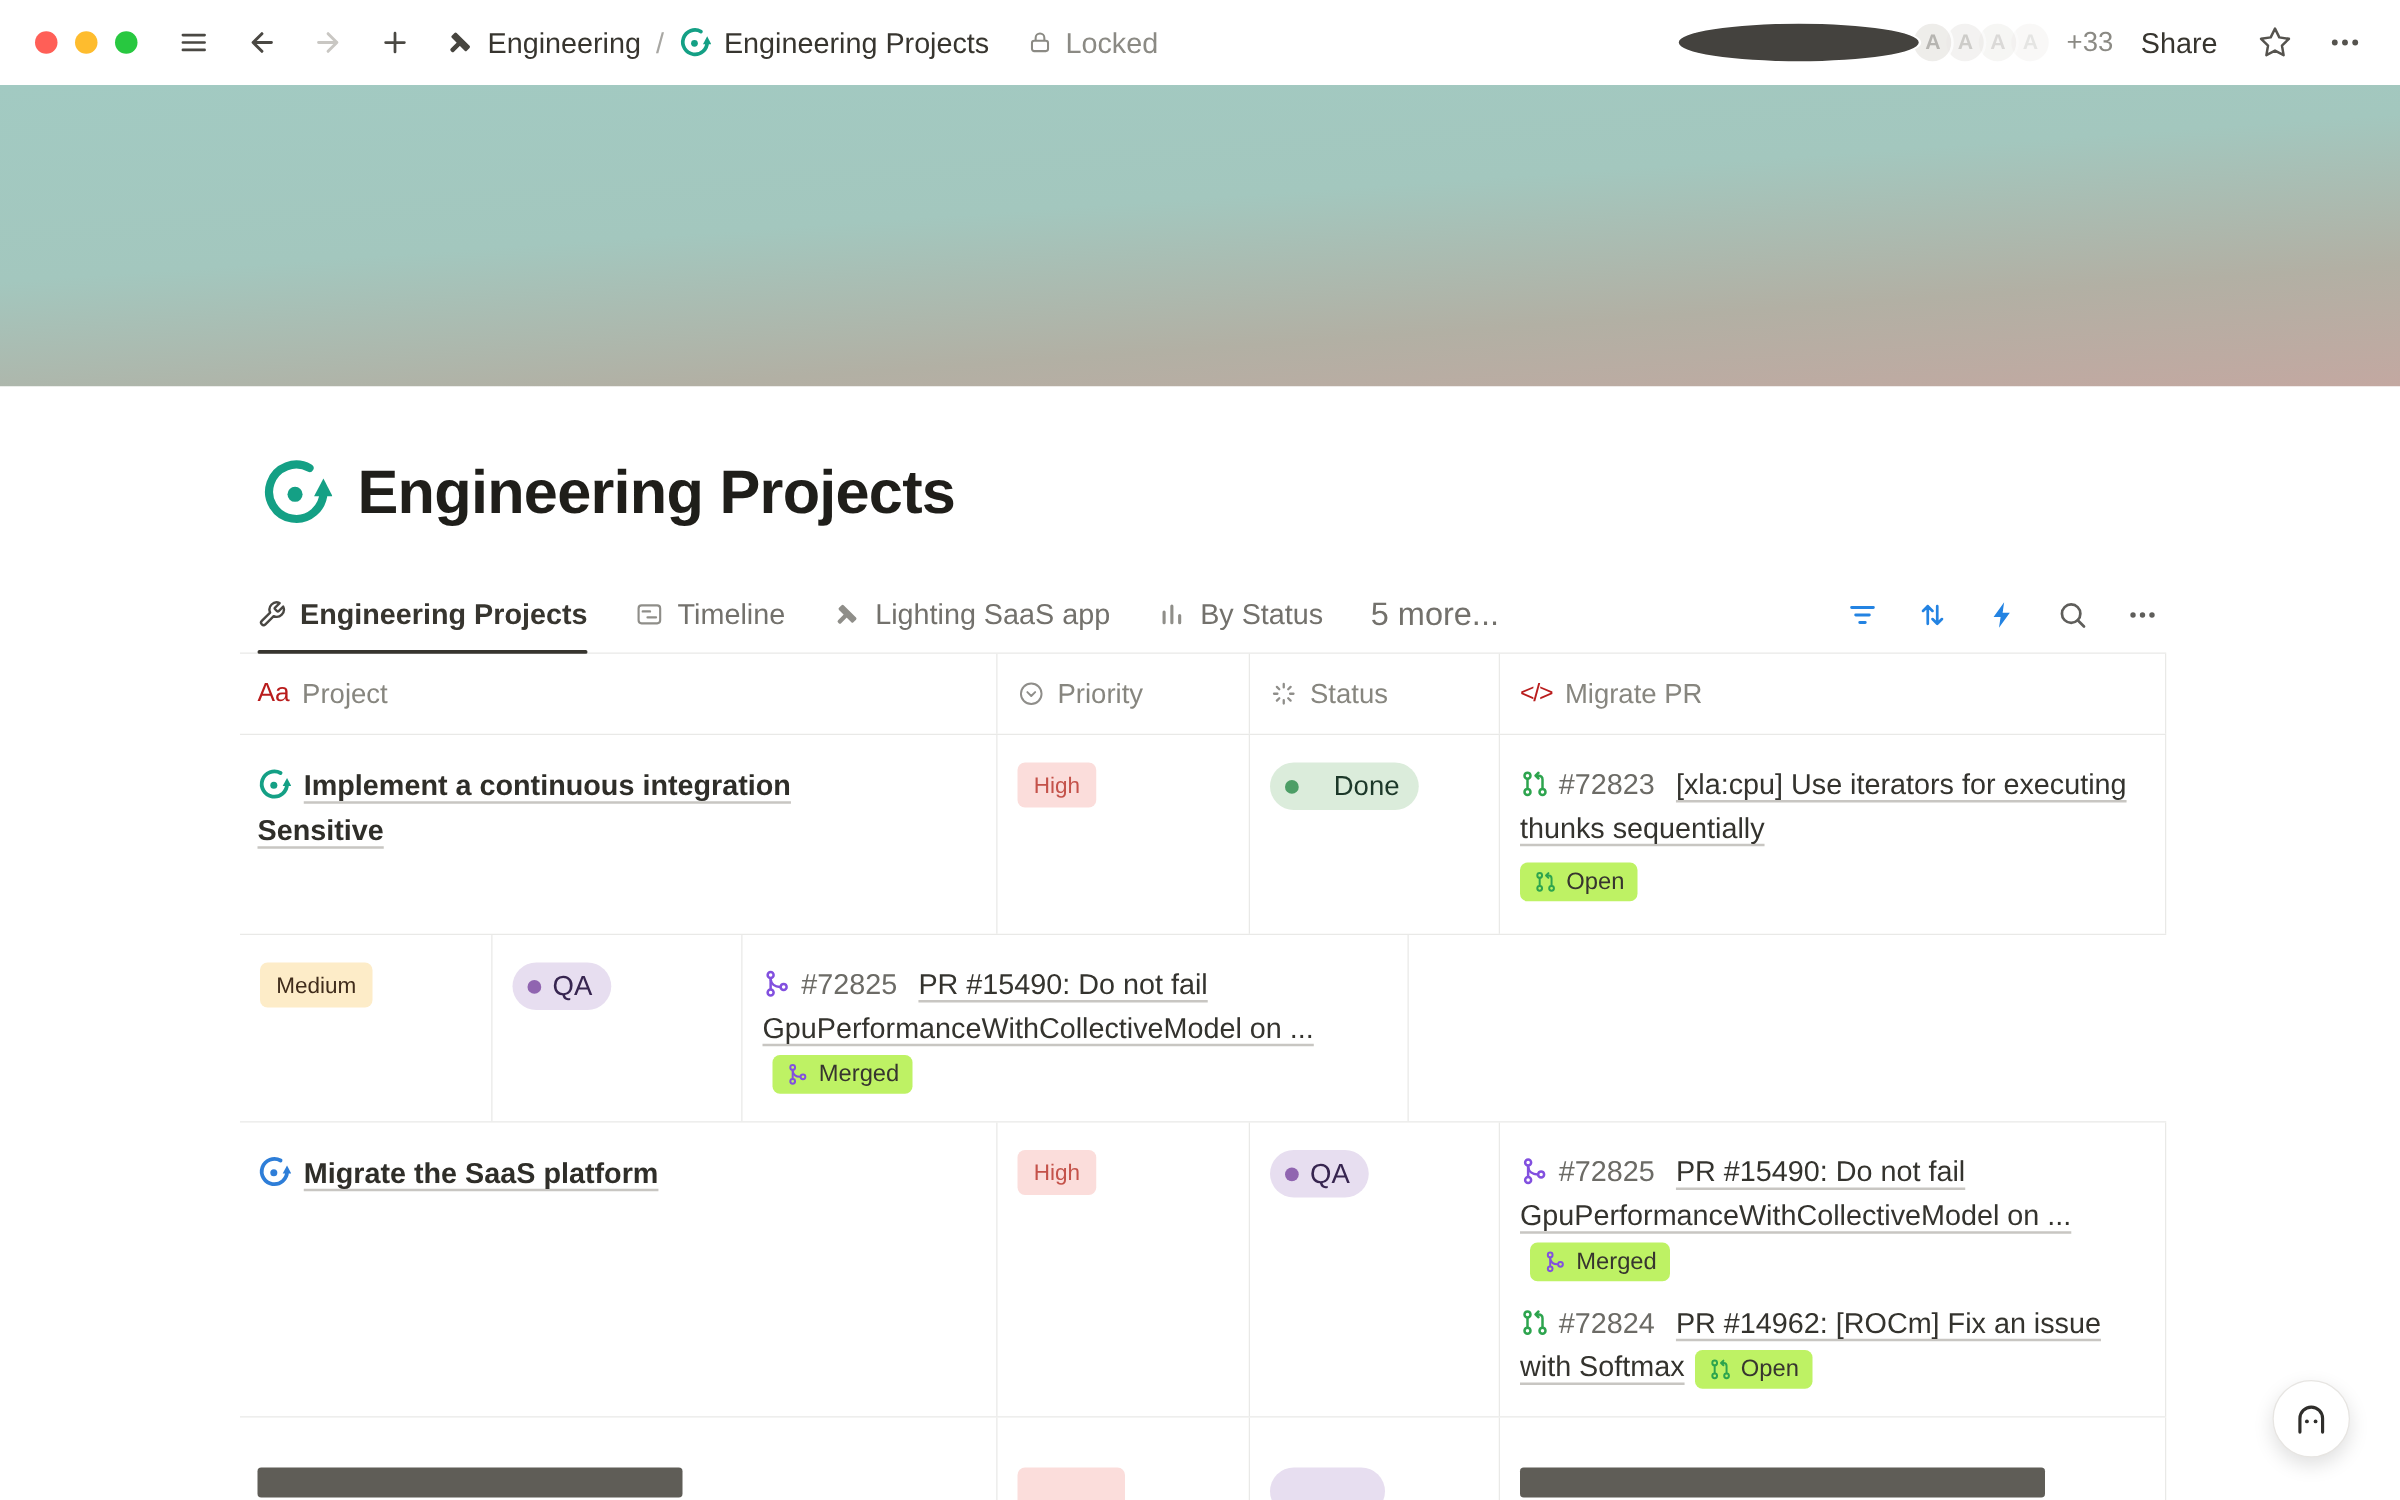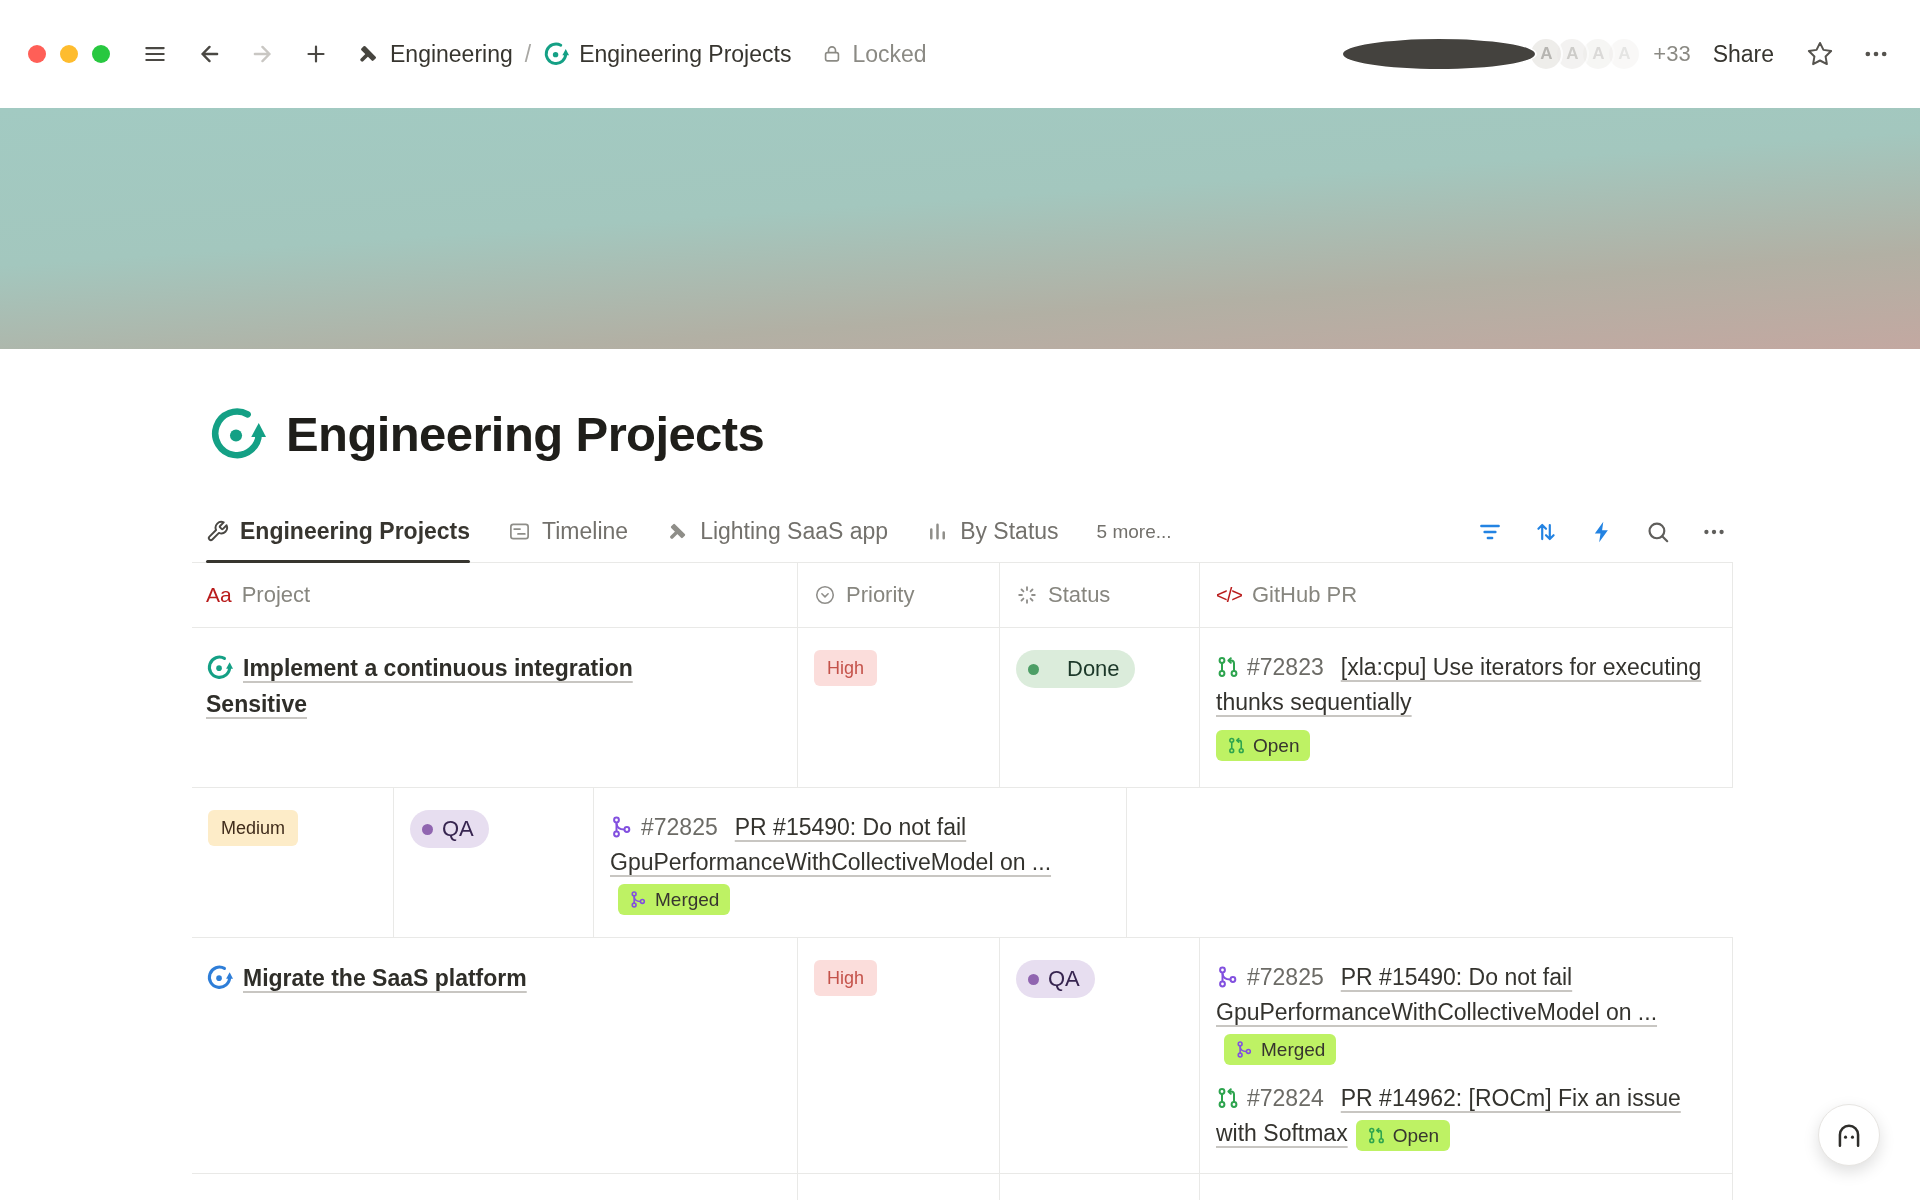--- a/index.html
+++ b/index.html
@@ -5,21 +5,21 @@
 <style>
   *{margin:0;padding:0;box-sizing:border-box}
   html,body{width:1920px;height:1200px;overflow:hidden;background:#fff;
     font-family:"Liberation Sans","DejaVu Sans",sans-serif;color:#37352f}
   .app{position:relative;width:1920px;height:1200px;background:#fff;overflow:hidden;border-radius:12px}
   button{background:none;border:none;font:inherit;color:inherit;cursor:pointer;padding:0}
   svg{display:inline-block;vertical-align:middle}.i22{width:22px;height:22px}.i24{width:24px;height:24px}
   .i26{width:26px;height:26px}.i28{width:28px;height:28px}.i34{width:34px;height:34px}
 
   
-  .topbar{height:108px;display:flex;align-items:center;padding:0 30px 0 28px;background:#fff;font-size:23px}
+  .topbar{height:68px;display:flex;align-items:center;padding:0 30px 0 28px;background:#fff;font-size:23px}
   .traffic{display:flex;gap:14px;margin-right:32px}
   .tl{width:18px;height:18px;border-radius:50%;display:inline-block}
   .tl.red{background:#ff5f57}.tl.yellow{background:#febc2e}.tl.green{background:#28c840}
   .tb-btn{display:flex;align-items:center;justify-content:center;color:#4a4843}
   .topbar .tb-btn{margin-right:28px}
   .tb-btn.fwd{color:#c9c7c3}
   .crumb{display:flex;align-items:center;gap:10px;color:#37352f;cursor:pointer}
   .crumb-sep{color:#a8a7a3;margin:0 12px}
   .locked{display:flex;align-items:center;gap:9px;color:#8b8a84;margin-left:30px}
   .tb-right{margin-left:auto;display:flex;align-items:center}
@@ -42,21 +42,21 @@
   .title-row{margin-top:56px;display:flex;align-items:center;gap:20px;padding-left:16px}
   .title-row svg{width:58px;height:58px}
   h1{font-size:49px;font-weight:700;letter-spacing:-.6px;color:#1f1e1a}
 
   .tabs{margin-top:38px;width:1541px;display:flex;align-items:stretch;height:62px;border-bottom:1px solid #e9e9e7;padding-left:14px}
   .tab{display:flex;align-items:center;gap:11px;margin-right:38px;position:relative;font-size:23px;color:#73716c;font-weight:500;white-space:nowrap}
   .tab svg{width:23px;height:23px;color:#8f8e89}
   .tab.active{color:#37352f;font-weight:600}
   .tab.active svg{color:#494743}
   .tab.active::after{content:"";position:absolute;left:0;right:0;bottom:-1px;height:3px;background:#37352f;border-radius:2px}
-  .more-views{font-size:19px;color:#73716c;display:flex;align-items:center;margin-right:10px;white-space:nowrap}
+  .more-views{font-size:26px;color:#73716c;display:flex;align-items:center;margin-right:10px;white-space:nowrap}
   .view-tools{margin-left:auto;display:flex;align-items:center;gap:30px;padding-right:6px}
   .view-tools svg{width:26px;height:26px}
   .t-gray{color:#5f5e5b}
 
   
   .table{width:1541px}
   .trow{display:flex;border-bottom:1px solid #e9e9e7}
   .cell{border-right:1px solid #e9e9e7;font-size:23px;padding:22px 16px}
   .c-project{width:606px;padding-left:14px}
   .c-priority{width:202px}
@@ -354,21 +354,21 @@
           <span>Priority</span>
         </div>
         <div class="cell c-status">
           <svg>
               <use href="#i-spinner"></use>
             </svg>
           <span>Status</span>
         </div>
         <div class="cell c-github">
           <span class="hglyph code">&lt;/&gt;</span>
-          <span>GitHub PR</span>
+          <span>Migrate PR</span>
         </div>
       </div>
 
       <div class="trow">
         <div class="cell c-project">
           <span class="cell-title">
             <svg class="proj-ic" style="color: rgb(20, 160, 133);">
                 <use href="#i-swirl"></use>
               </svg><span class="u">Implement a continuous integration Sensitive</span>
           </span>

